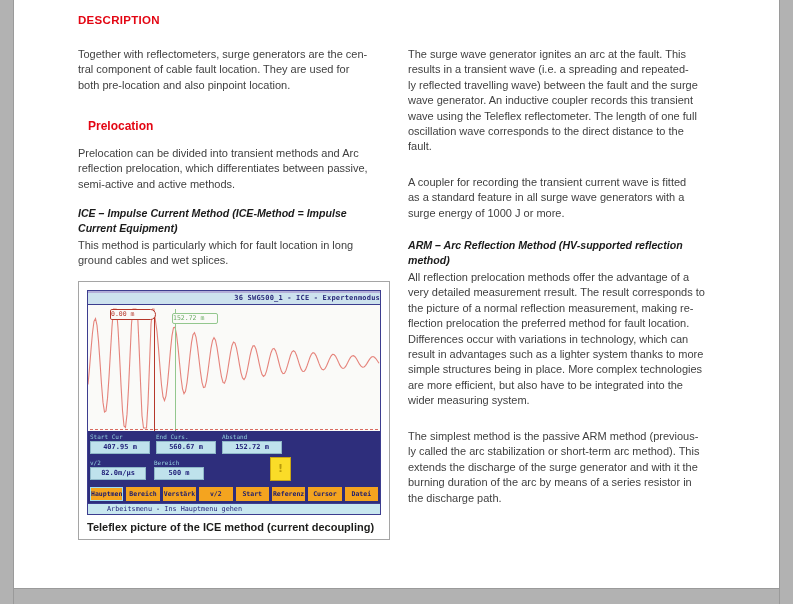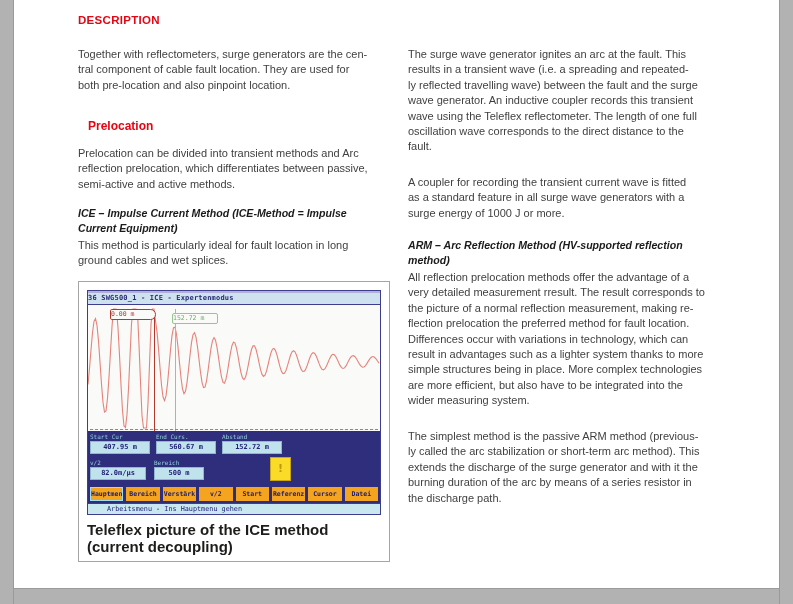--- a/index.html
+++ b/index.html
@@ -24,21 +24,21 @@
   
   .figure-box{
     position:absolute;left:78px;top:281px;width:312px;box-sizing:border-box;
     background:#fff;border:1px solid #a5a5a5;padding:8px 8px 6px 8px;
   }
   .screen{position:relative;width:294px;box-sizing:border-box;border:1px solid #3d3d8f;background:#2e2e7c;}
   .screen-topstrip{height:2px;background:#b4afd8;}
   .screen-title{
     height:11px;background:#cde2ee;border-bottom:1px solid #3d3d8f;
     font:bold 7px "DejaVu Sans Mono",monospace;color:#2a2a7a;
-    text-align:left;line-height:11px;letter-spacing:0.2px;
+    text-align:right;line-height:11px;letter-spacing:0.2px;
   }
   .chart{position:relative;height:126px;background:#fafaf8;overflow:hidden;}
   .chart svg{position:absolute;left:0;top:0;}
   .cursor{position:absolute;width:1px;bottom:0;}
   .red-cursor{left:66px;top:6px;background:#b5372a;}
   .green-cursor{left:87px;top:4px;background:#93c78e;}
   .cursor-label{
     position:absolute;height:9px;line-height:9px;text-align:left;
     font:6.5px "DejaVu Sans Mono",monospace;background:#fafaf8;
   }
@@ -66,41 +66,41 @@
   .btnrow{display:flex;gap:3px;padding:1px 2px 2px 2px;background:#2e2e7c;}
   .tbtn{
     flex:1;height:14px;padding:0;background:#f4a41f;border:1px solid #f4a41f;
     color:#1c1c6e;font:bold 6.5px "DejaVu Sans Mono",monospace;white-space:nowrap;overflow:hidden;
   }
   .tbtn.sel{border:1px solid #9edcef;}
   .statusbar{
     height:10px;background:#c8e7ef;border-top:1px solid #3d3d8f;
     font:6.8px "DejaVu Sans Mono",monospace;line-height:10px;color:#23237a;padding-left:19px;
   }
-  .caption{margin-top:6px;font-size:15px;font-weight:bold;color:#1d1d1b;}
+  .caption{margin-top:6px;font-size:11px;font-weight:bold;color:#1d1d1b;}
 </style>
 </head>
 <body>
 
 <div class="strip strip-left"></div>
 <div class="strip strip-right"></div>
 <div class="strip strip-bottom"></div>
 
 <div class="col col-left">
   <h1 class="red-head" style="top:14px">DESCRIPTION</h1>
   <p class="body-text" style="top:47px">Together with reflectometers, surge generators are the cen-
 tral component of cable fault location. They are used for
 both pre-location and also pinpoint location.</p>
   <h2 class="sub-head" style="top:109px">Prelocation</h2>
   <p class="body-text" style="top:146px">Prelocation can be divided into transient methods and Arc
 reflection prelocation, which differentiates between passive,
 semi-active and active methods.</p>
   <h3 class="bold-head" style="top:206px">ICE – Impulse Current Method (ICE-Method = Impulse
 Current Equipment)</h3>
-  <p class="body-text" style="top:238px">This method is particularly ideal for fault location in long
+  <p class="body-text" style="top:238px">This method is particularly which for fault location in long
 ground cables and wet splices.</p>
 </div>
 
 <div class="col col-right">
   <p class="body-text" style="top:47px">The surge wave generator ignites an arc at the fault. This
 results in a transient wave (i.e. a spreading and repeated-
 ly reflected travelling wave) between the fault and the surge
 wave generator. An inductive coupler records this transient
 wave using the Teleflex reflectometer. The length of one full
 oscillation wave corresponds to the direct distance to the

